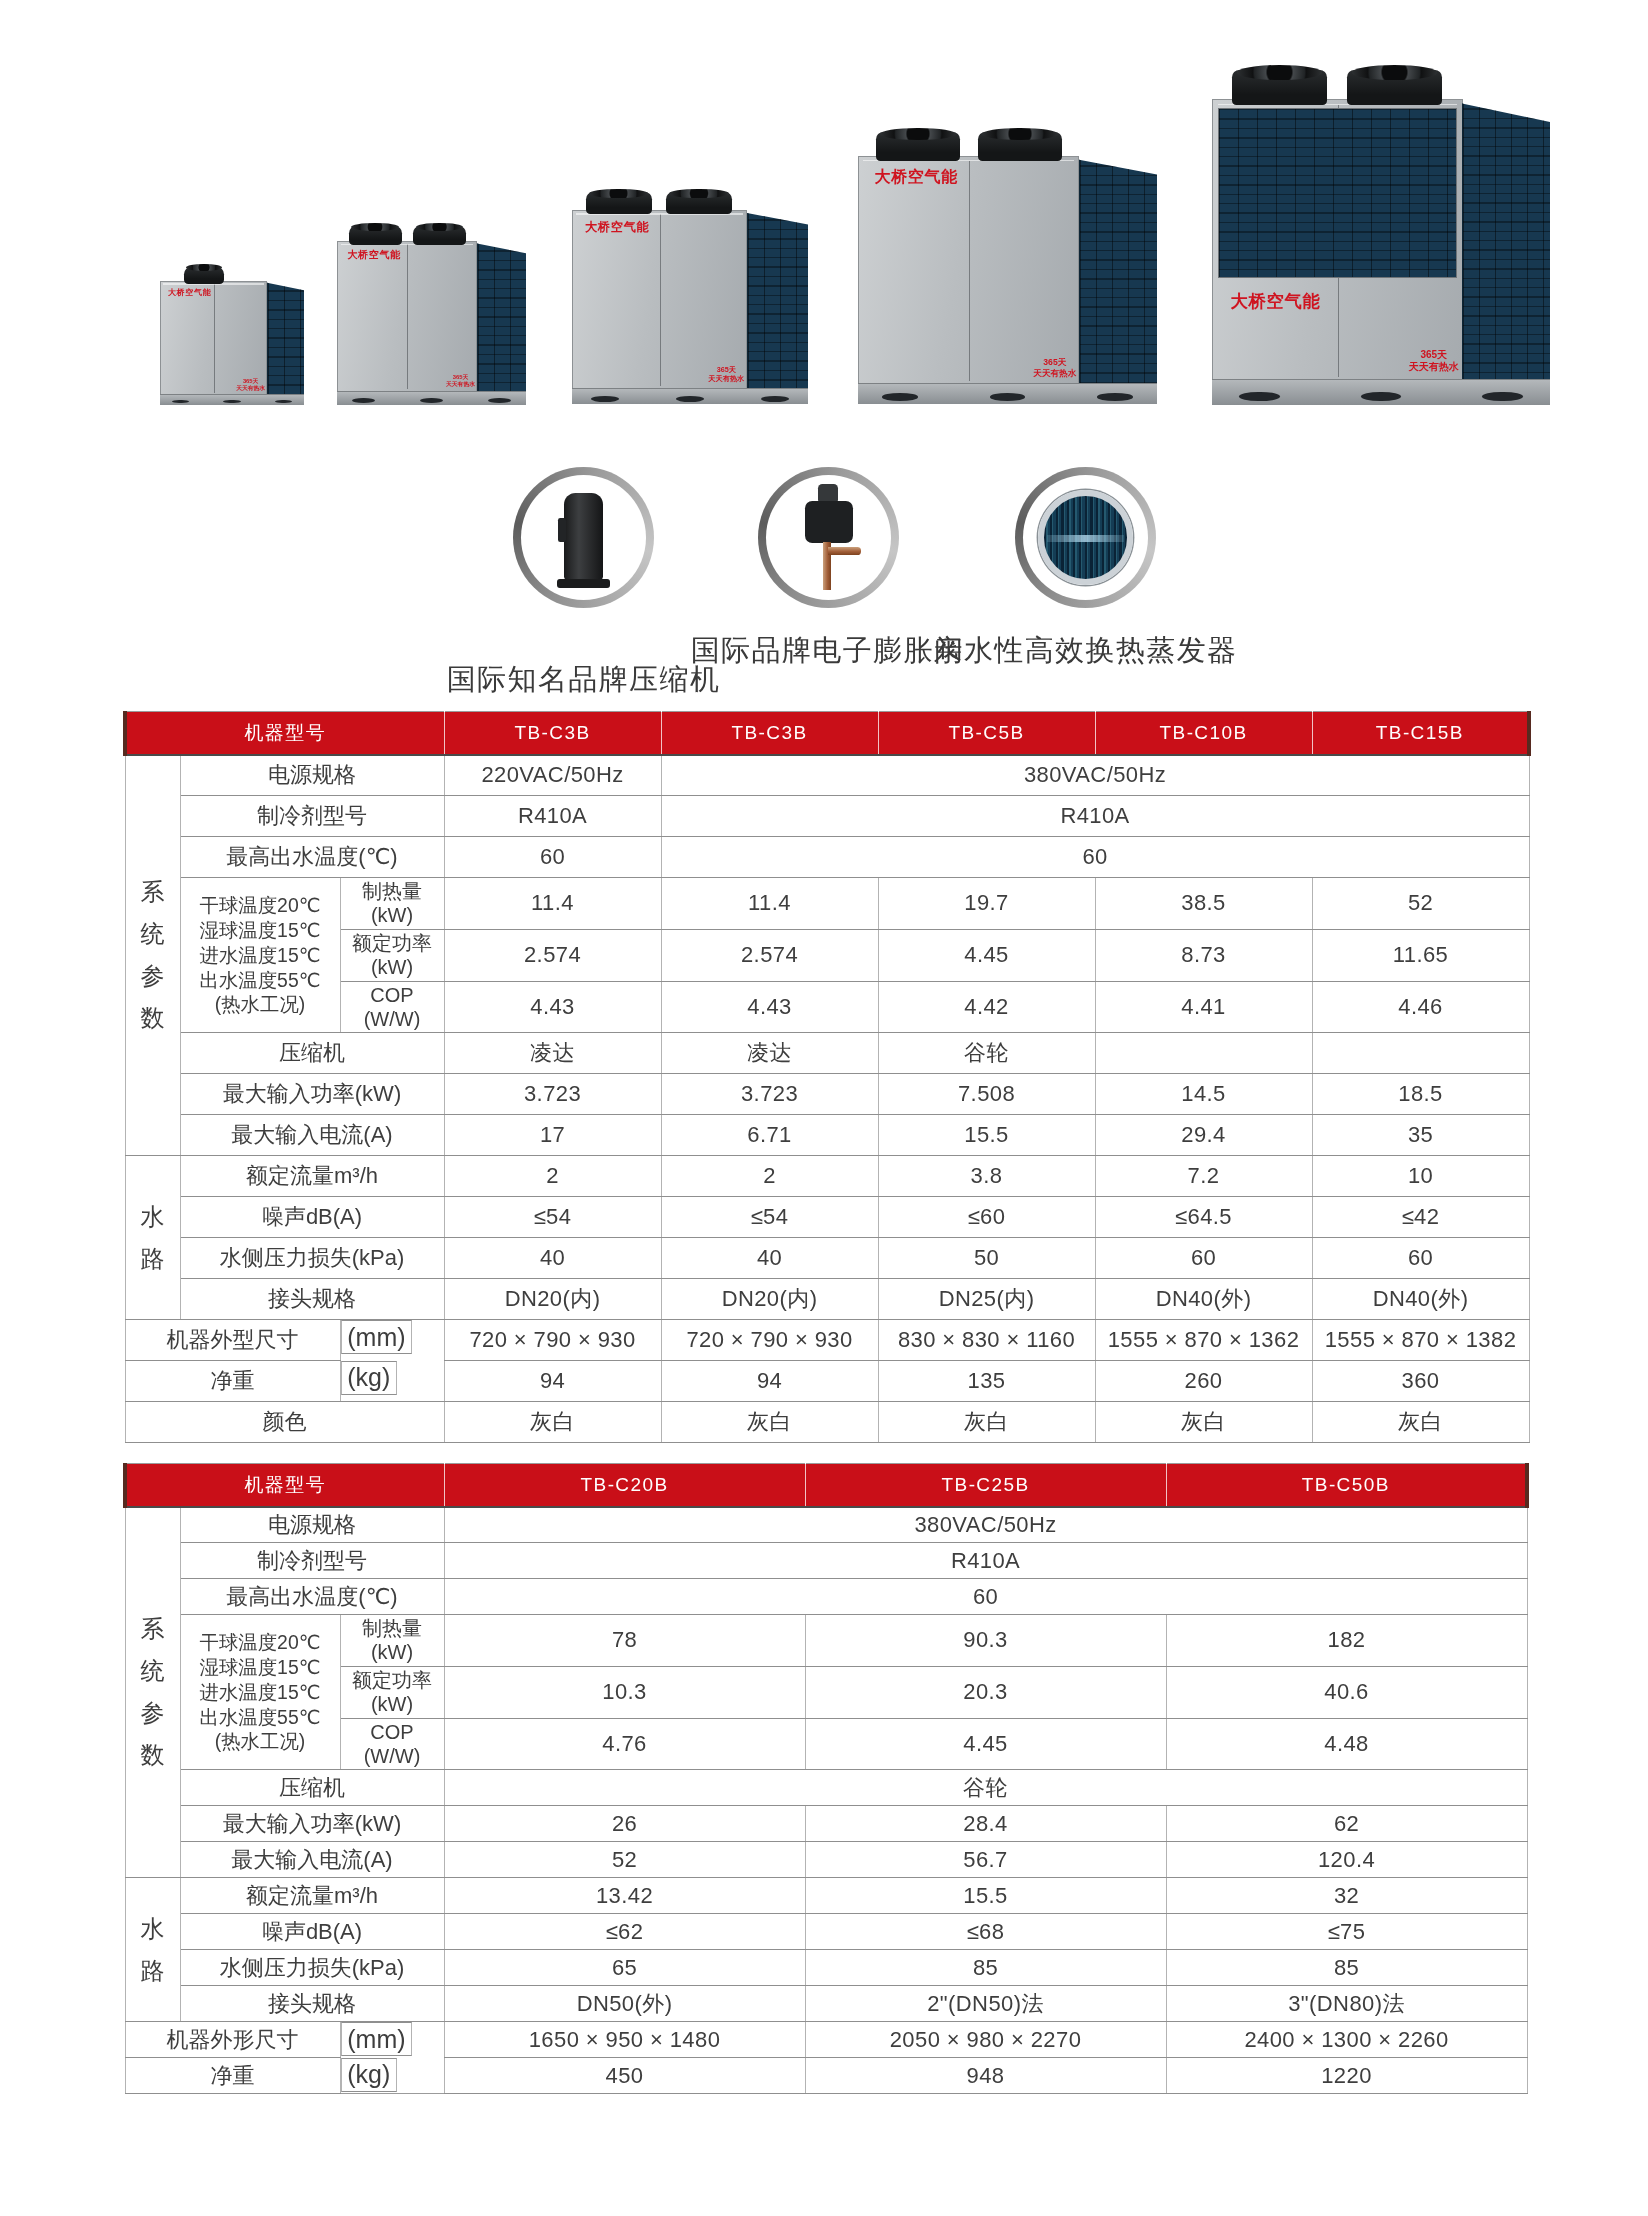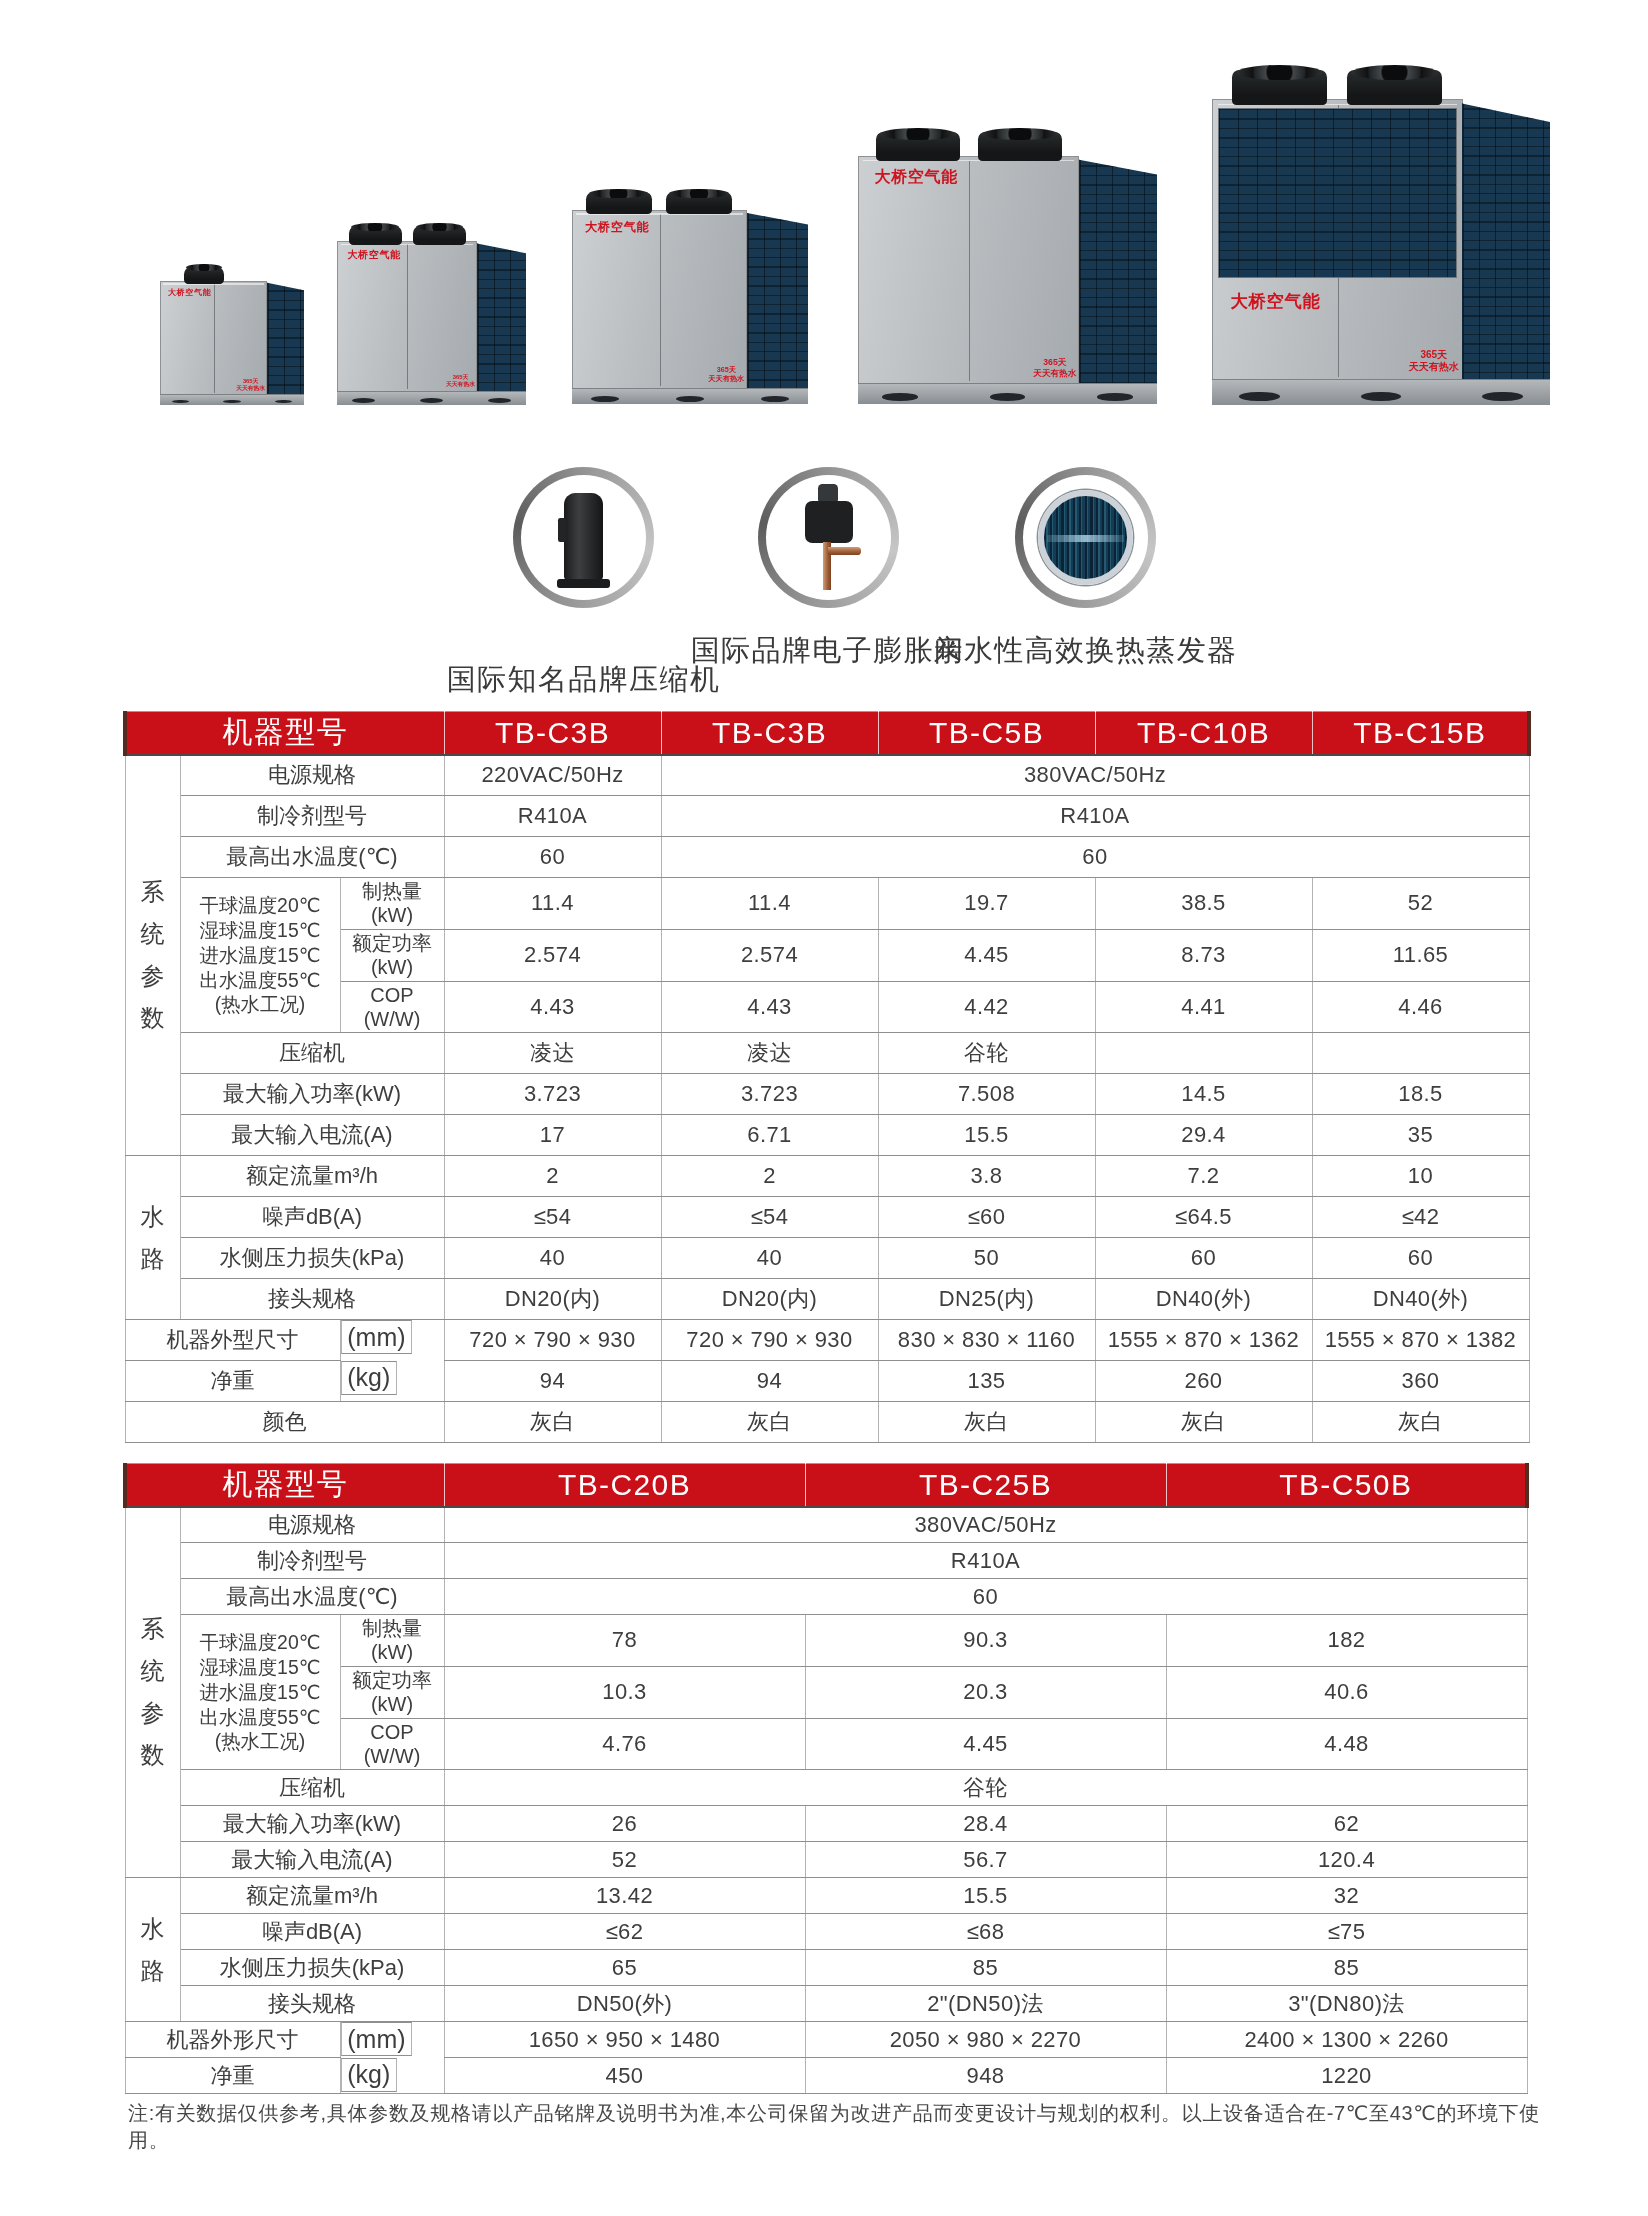--- a/index.html
+++ b/index.html
@@ -52,21 +52,21 @@
         box-shadow:0 0 0 1.4px #8a9196;overflow:hidden;position:relative;
         background:repeating-linear-gradient(90deg,#0a2336 0 2.2px,#25596f 2.2px 3.6px,#143d55 3.6px 5.8px);}
   .evap::after{content:"";position:absolute;left:4%;right:4%;top:47%;height:6.5px;
         background:linear-gradient(90deg,rgba(170,215,235,.15),rgba(190,230,250,.75),rgba(170,215,235,.15));}
   .fcap{position:absolute;width:331px;text-align:center;font-size:29px;color:#3a3a3a;letter-spacing:1.4px;}
 
   
   .tbl{position:absolute;}
   table{border-collapse:collapse;table-layout:fixed;border:0.7px solid #9b9b9b;}
   thead tr{height:43px;}
-  th{background:var(--red);color:#fff;font-size:30px;font-weight:500;letter-spacing:1.4px;
+  th{background:var(--red);color:#fff;font-size:19px;font-weight:500;letter-spacing:1.4px;
      border-right:1.4px solid rgba(255,255,255,.75);border-bottom:2.9px solid #4a4a4a;padding:0;}
   th:first-child{border-left:4.3px solid #572a20;}
   th:last-child{border-right:4.3px solid #572a20;}
   td{border-left:0.7px solid #b3b3b3;border-right:0.7px solid #b3b3b3;
      border-top:1.4px solid #8f8f8f;border-bottom:1.4px solid #8f8f8f;
      text-align:center;vertical-align:middle;font-size:22px;padding:1.4px 5.8px;color:#3e3e3e;}
   .t1 tbody tr{height:41px;}
   .t2 tbody tr{height:36px;}
   td.strip{word-break:break-all;line-height:1.75;padding:0 15px;font-size:24px;letter-spacing:0.7px;}
   td.cond{font-size:19.4px;line-height:1.28;white-space:pre-line;padding:1.4px 2.9px;}
@@ -444,15 +444,14 @@
           <tr>
             <td class="lab" colspan="2">净重</td>
             <td class="unit">(kg)</td>
             <td class="val">450</td>
             <td class="val">948</td>
             <td class="val">1220</td>
           </tr>
         </tbody>
       </table>
     </div>
-  <div class="note" style="left: 128px; top: 2100px; width: 1440px;">注:有关数据仅供参考,具体参数及规格请以产品铭牌及说明书为准,本公司保留为改进产品而变更设计与规划的权利。以上设备适合在-7℃至43℃的环境下使用。</div>
 </div>
 
 
 </body></html>

